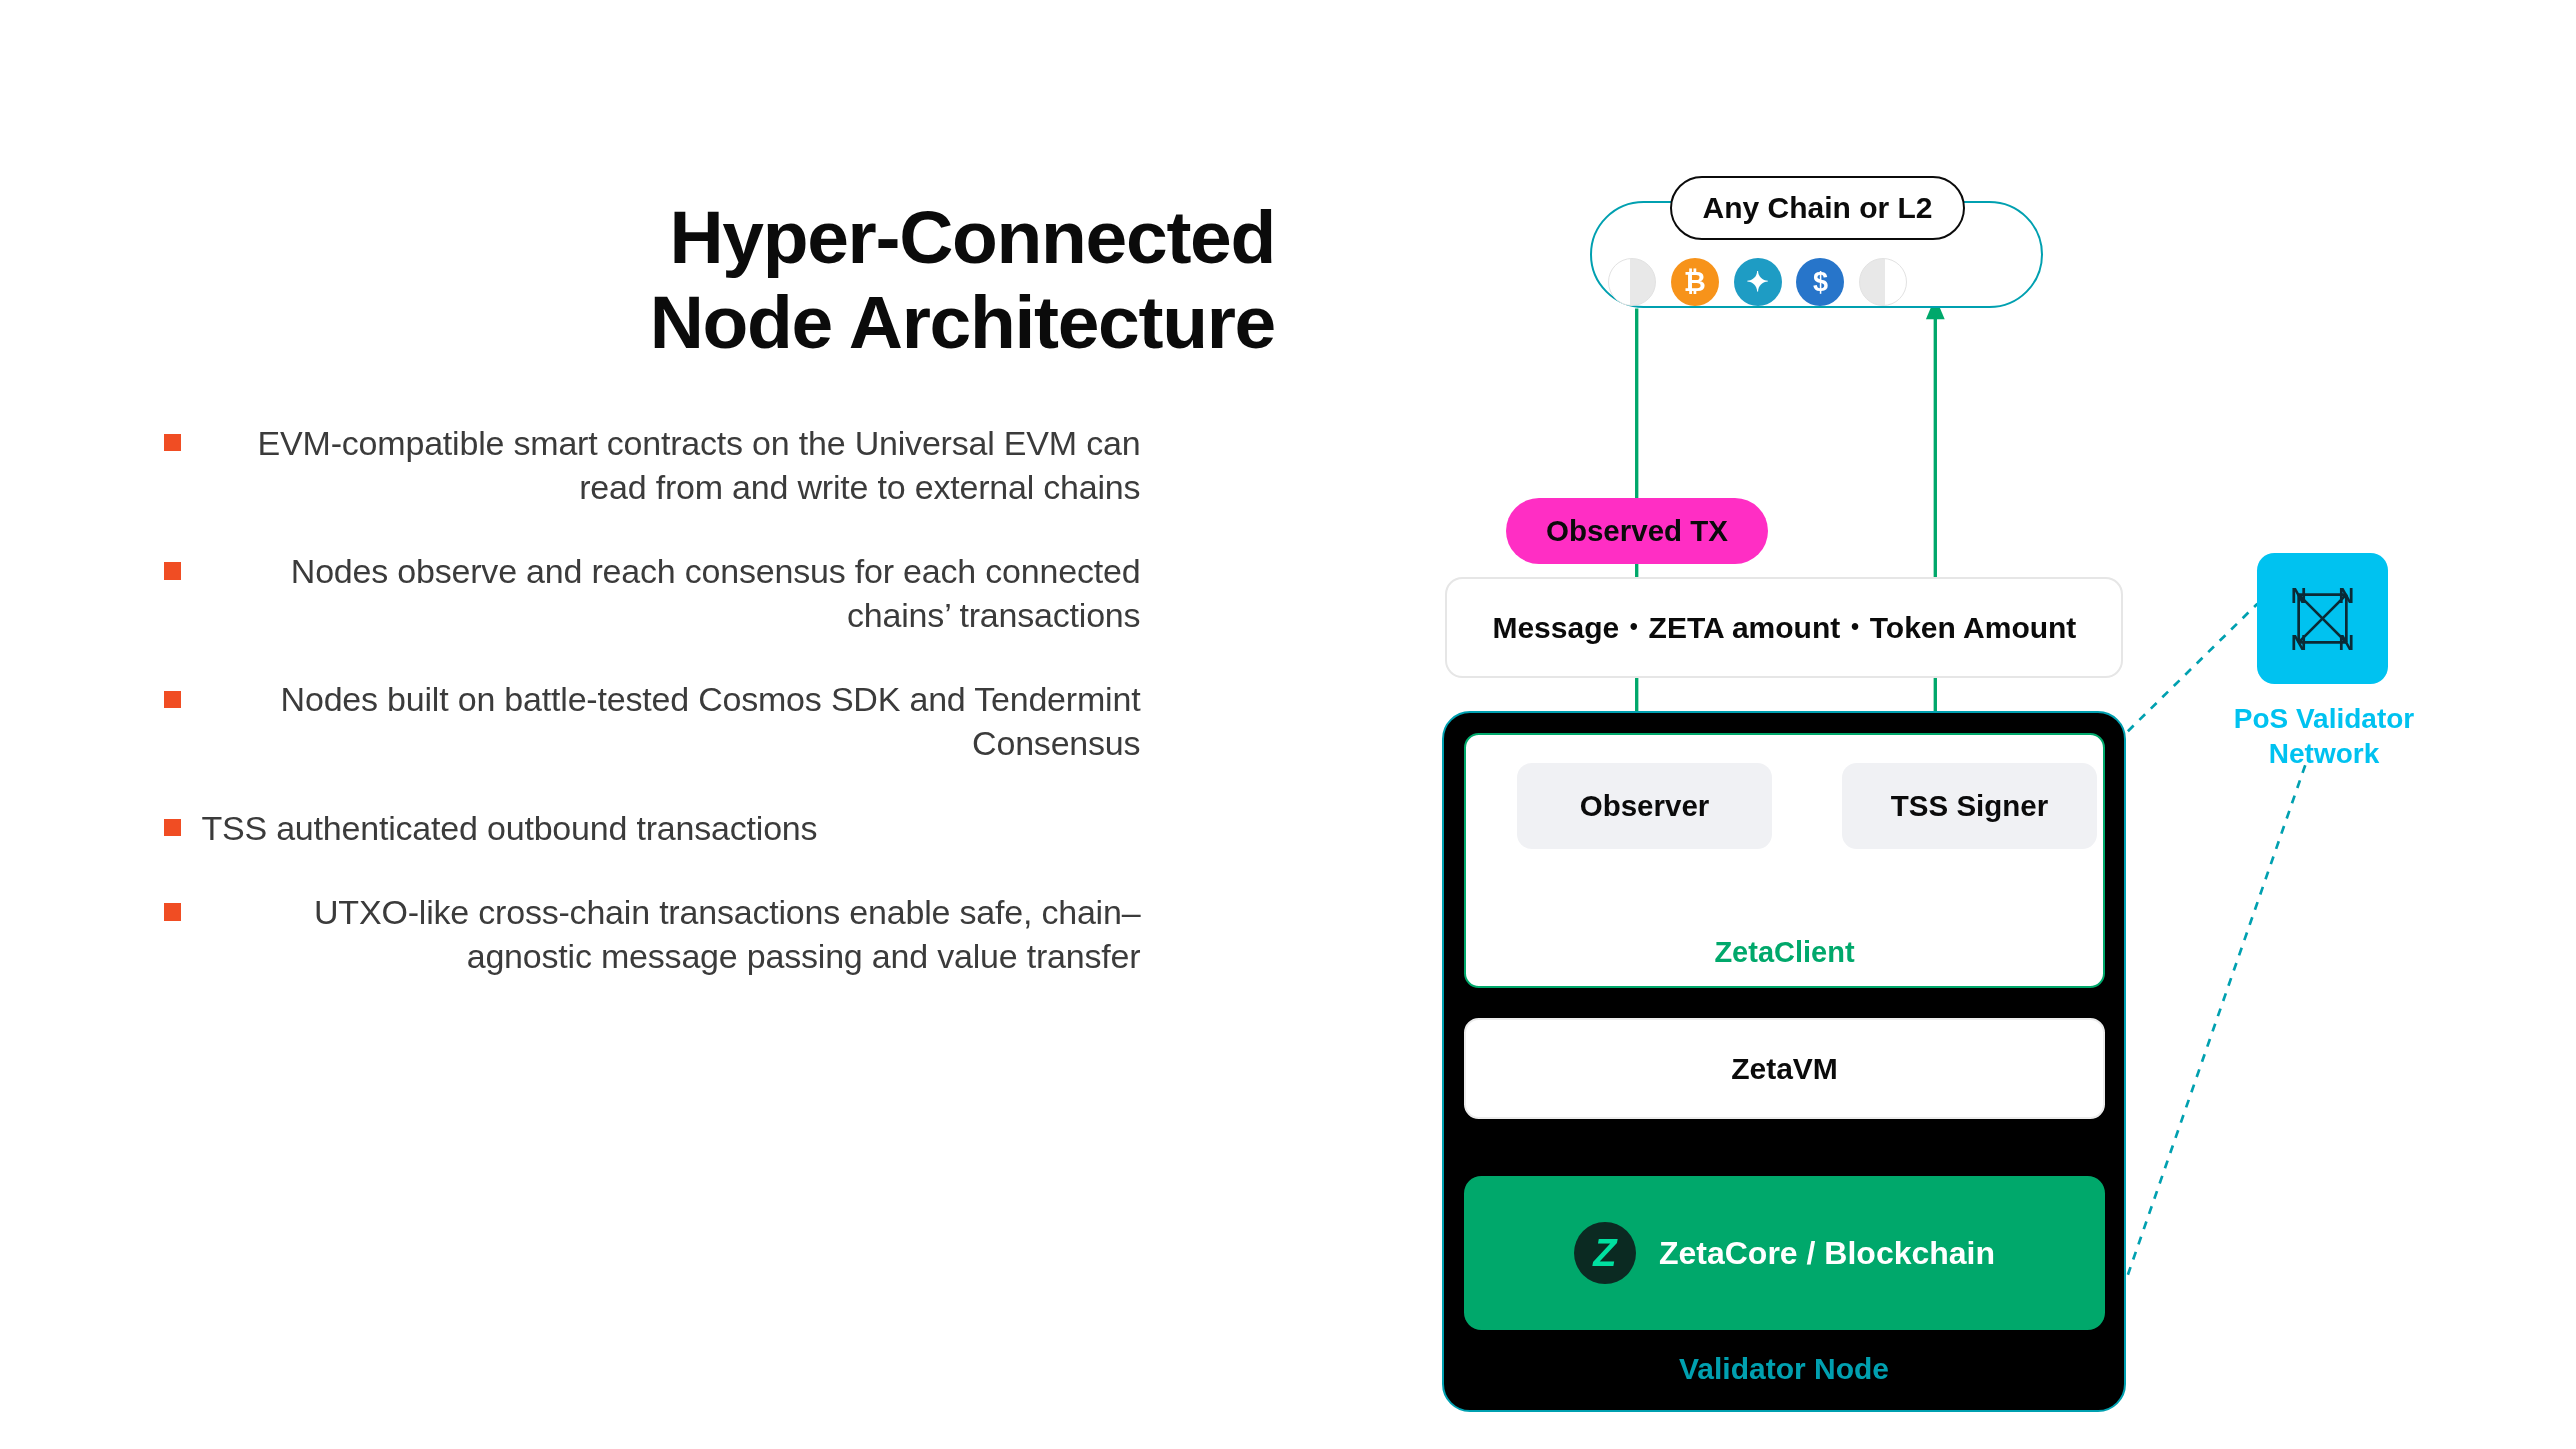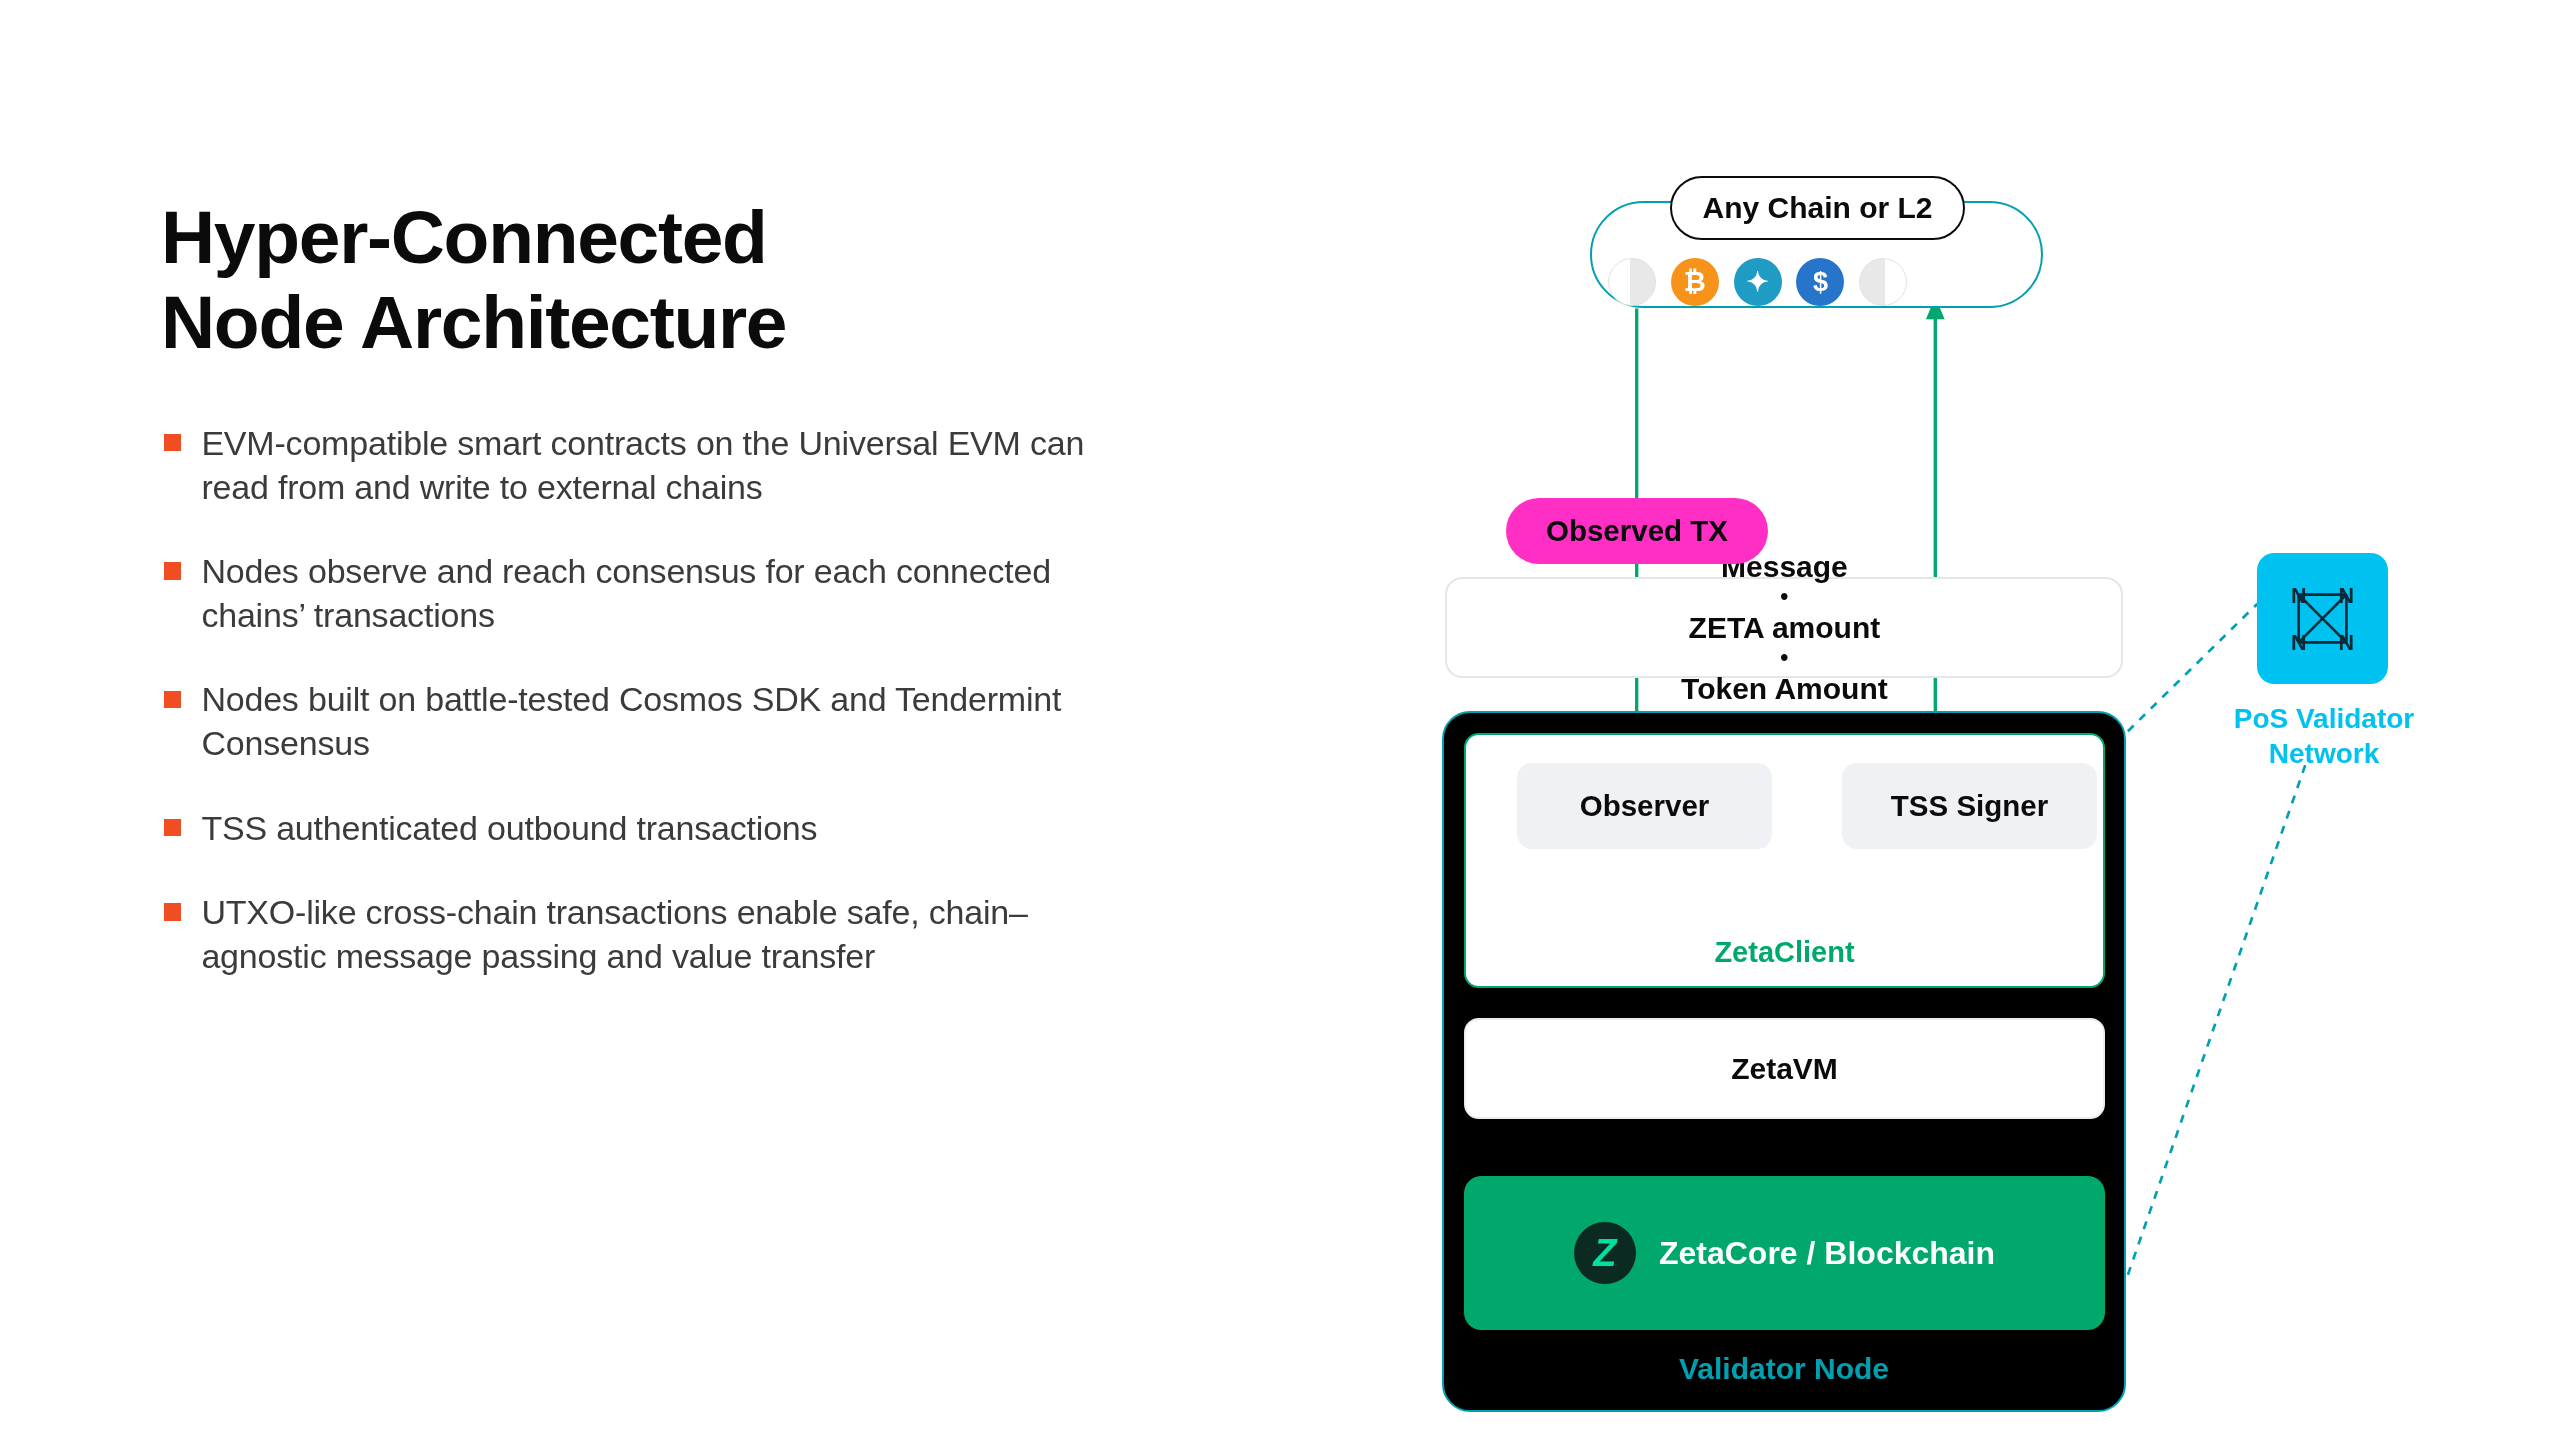--- a/index.html
+++ b/index.html
@@ -15,20 +15,21 @@
     overflow: hidden;
     position: relative;
   }
 
   
   .left-col {
     position: absolute;
     left: 161px;
     top: 195px;
     width: 1114px;
+    text-align: right;
   }
   .title {
     font-size: 75px;
     font-weight: bold;
     line-height: 1.13;
     letter-spacing: -1.3px;
     color: #0b0b0b;
     margin: 0 0 56px 0;
   }
   .title .line { display: block; }
@@ -179,21 +180,20 @@
     border: 2px solid #e6e6e6;
     border-radius: 17.4px;
     box-sizing: border-box;
     display: flex;
     align-items: center;
     justify-content: center;
     font-size: 30px;
     font-weight: bold;
     color: #0b0b0b;
     z-index: 4;
-    flex-direction: column;
   }
   .message-bar .dot {
     display: inline-block;
     margin: 0 10.7px;
     font-size: 23px;
     vertical-align: middle;
   }
 
   
   .validator-node {

